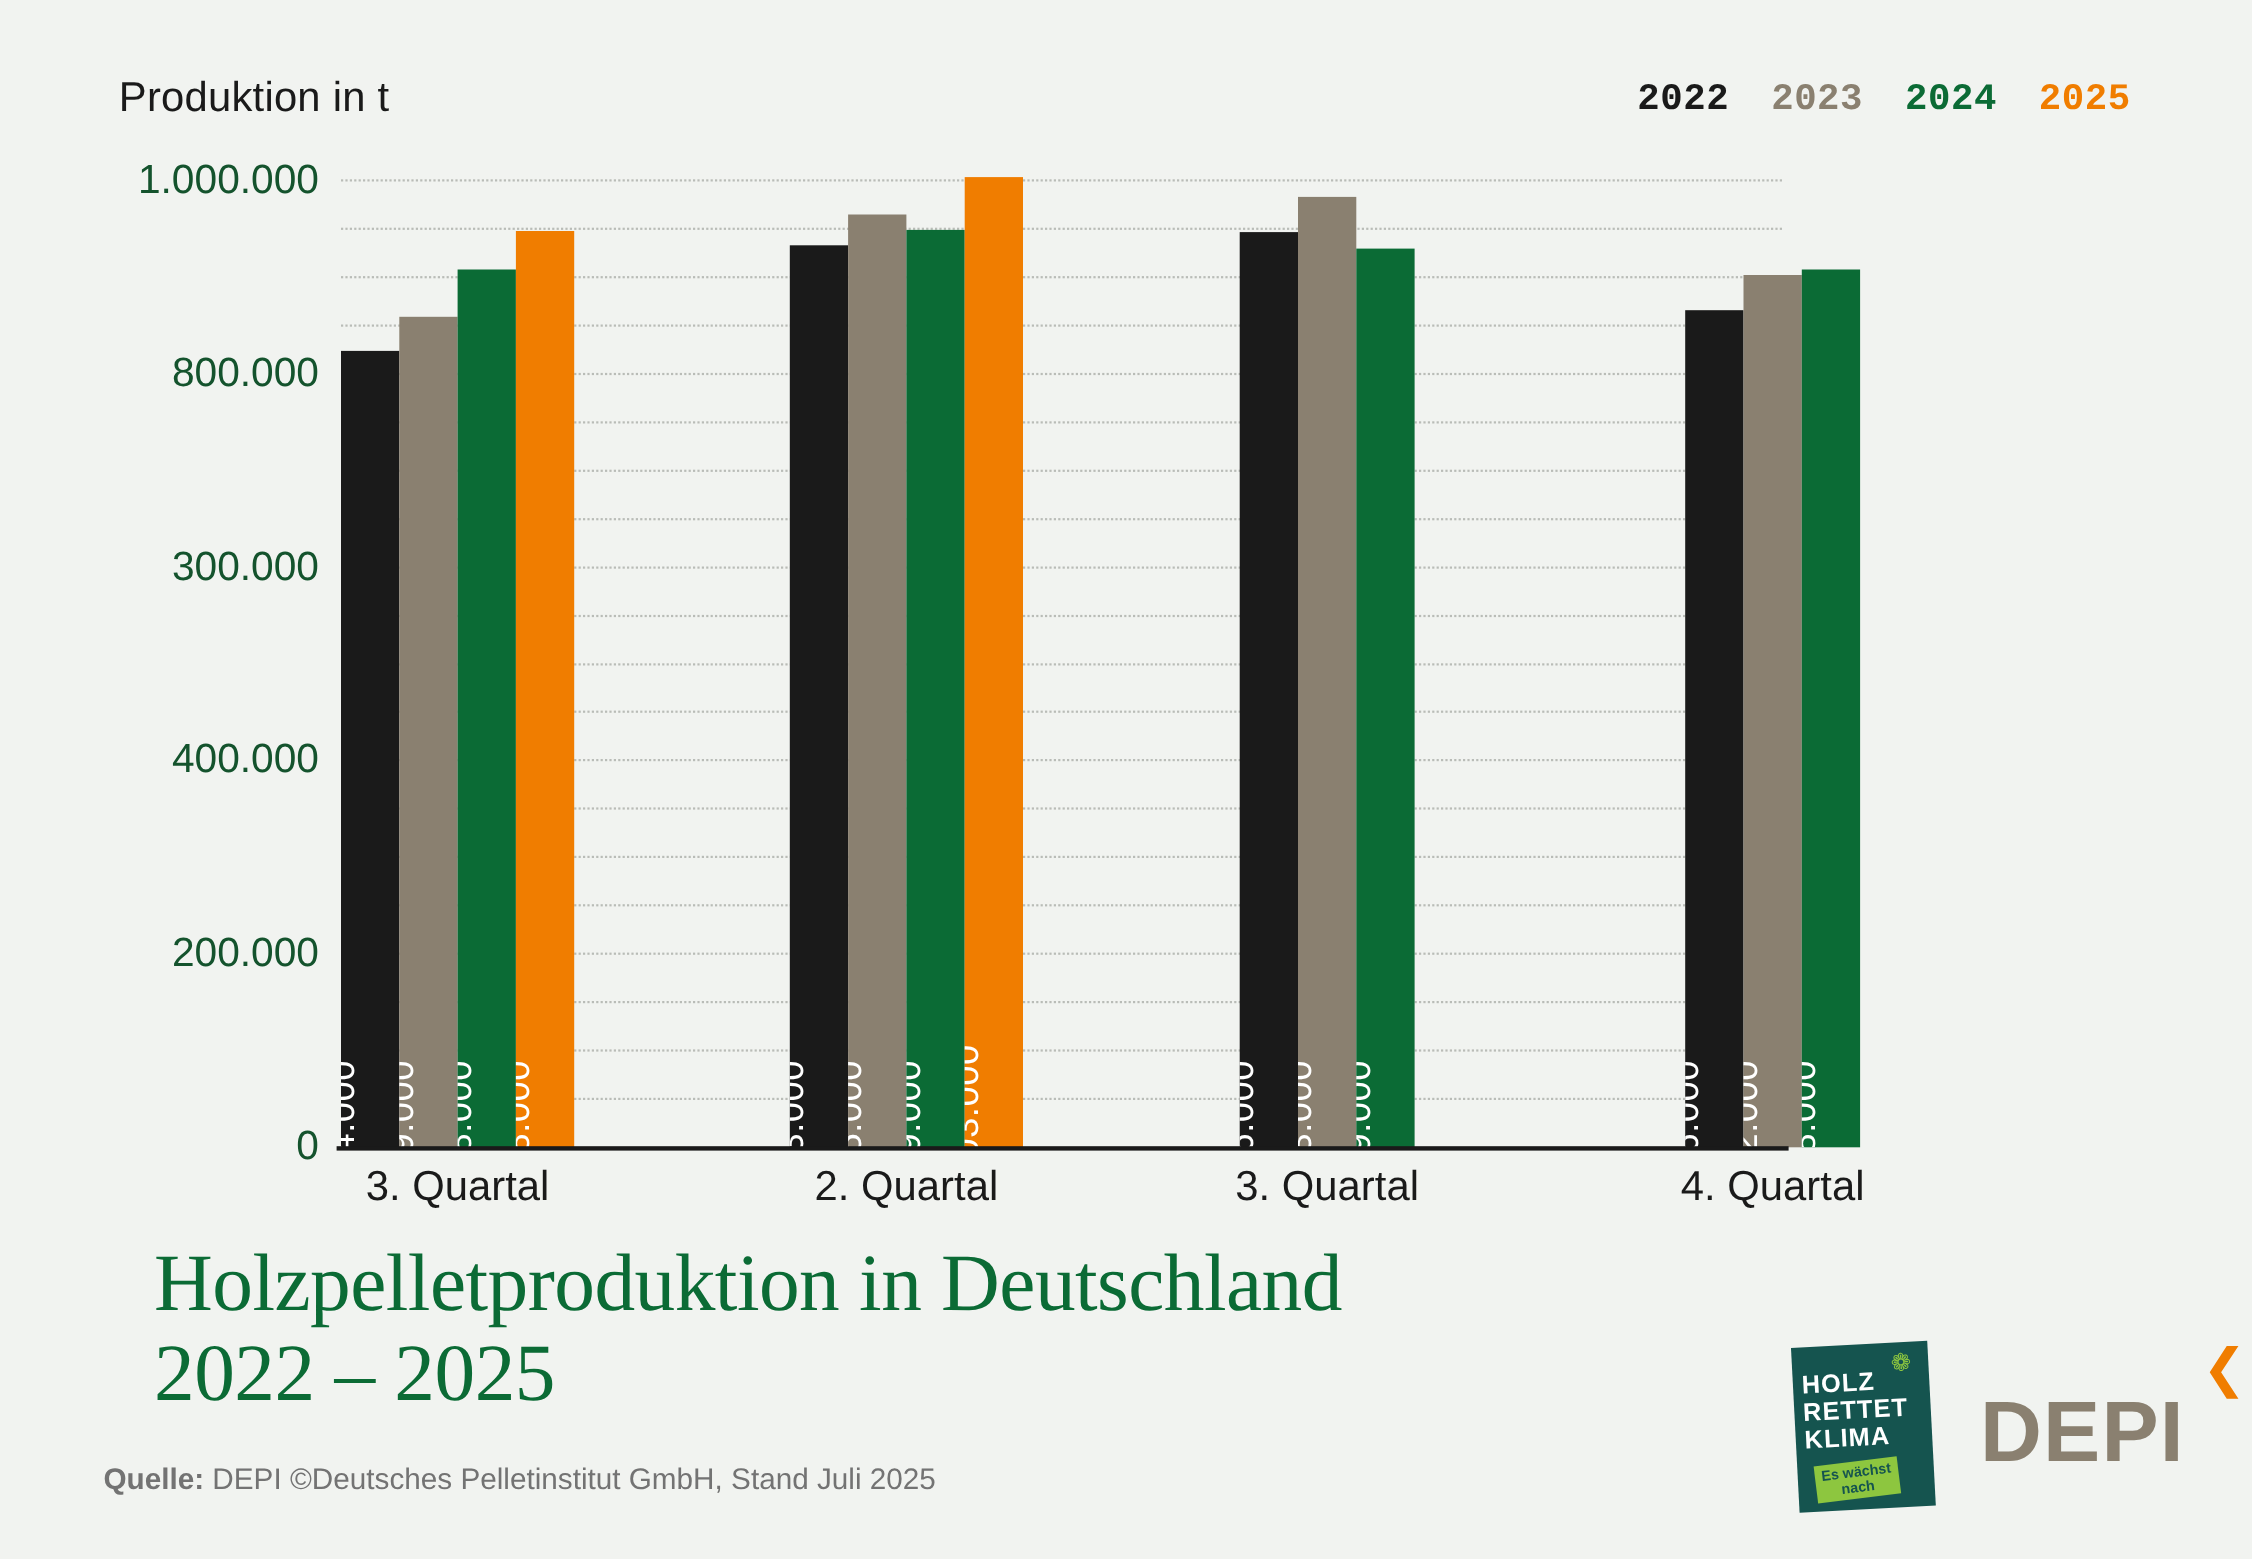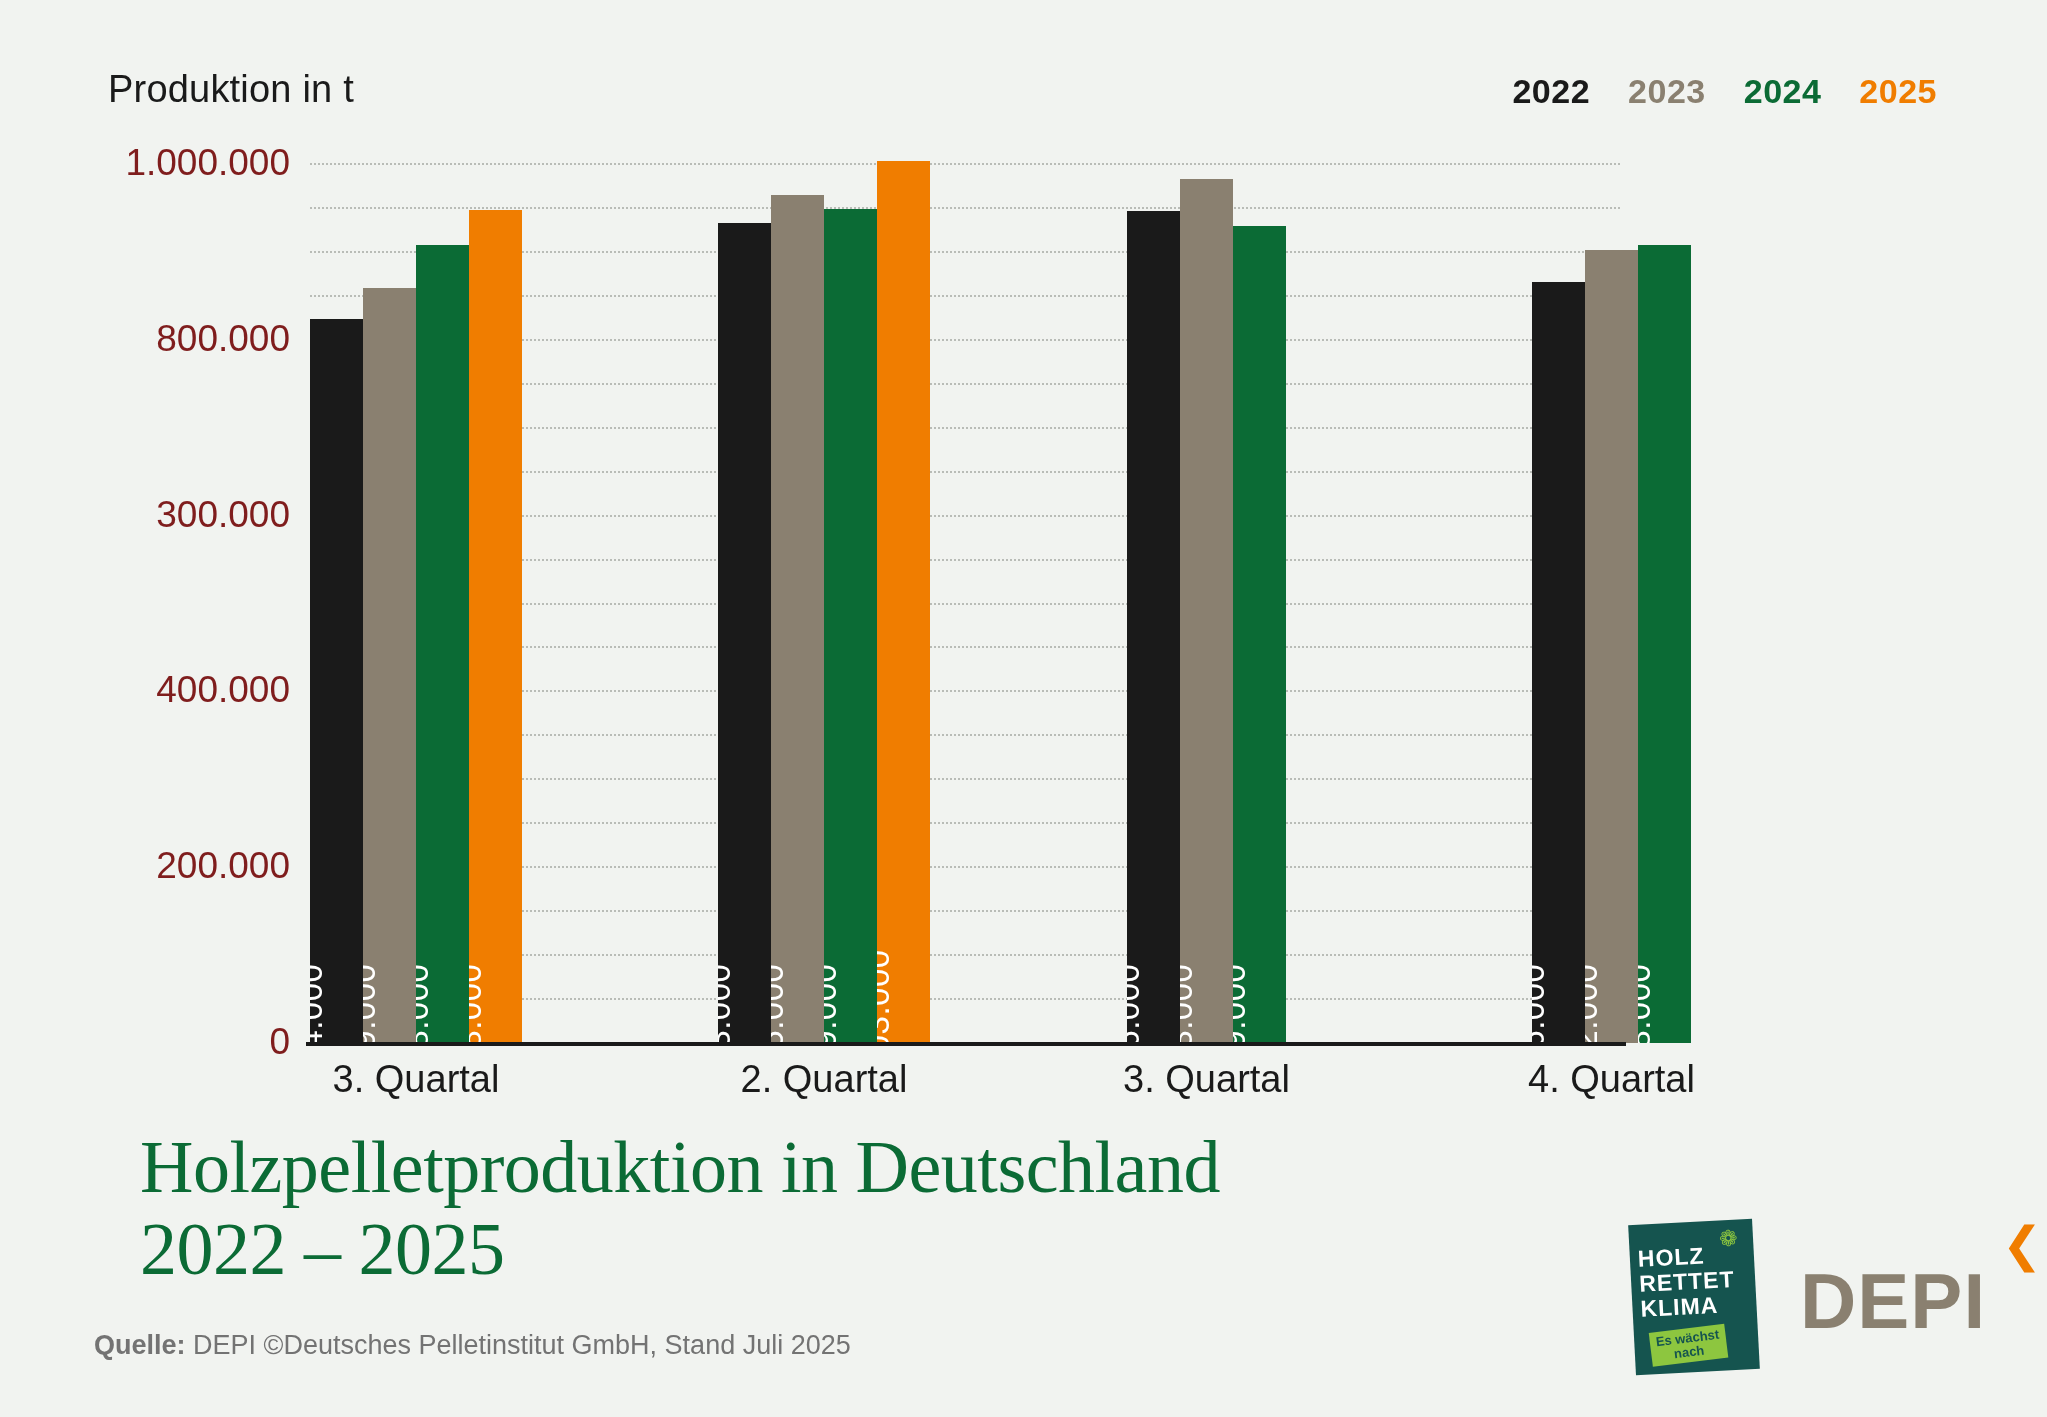--- a/index.html
+++ b/index.html
@@ -25,20 +25,21 @@
     letter-spacing: 0.2px;
     white-space: nowrap;
   }
   #legend {
     position: absolute;
     right: 110px;
     top: 72px;
     display: flex;
     gap: 38px;
     align-items: baseline;
+    font-family: Liberation Mono, monospace;
   }
   #legend .legend-item {
     font-size: 34px;
     font-weight: bold;
     letter-spacing: 0.5px;
   }
 
   
   #plot {
     position: absolute;
@@ -67,21 +68,21 @@
     height: 4px;
     background: #1a1a1a;
   }
 
   
   .ytick {
     position: absolute;
     right: 1757px;
     text-align: right;
     font-size: 37px;
-    color: #7f1d1d;
+    color: #14532d;
     white-space: nowrap;
     transform: translateY(-50%);
   }
 
   
   .group {
     position: absolute;
     bottom: 0;
     display: flex;
     align-items: flex-end;

